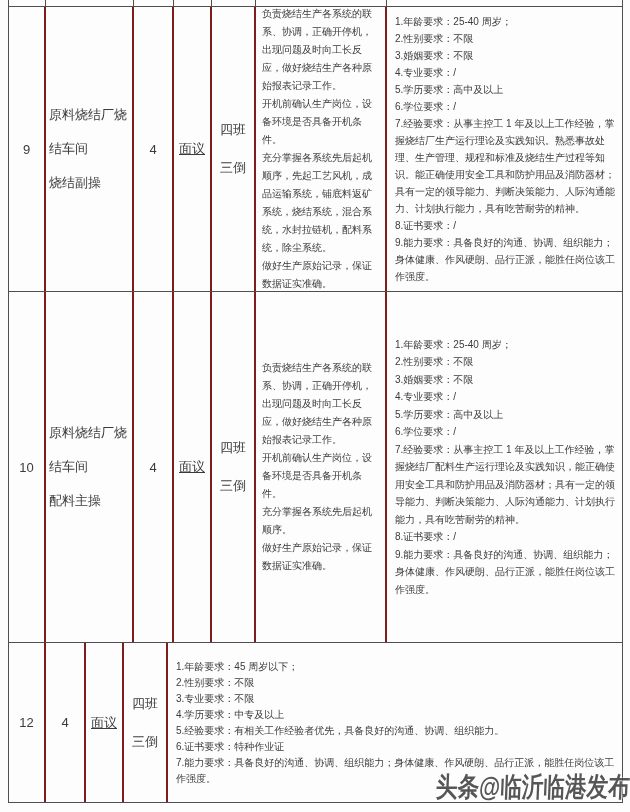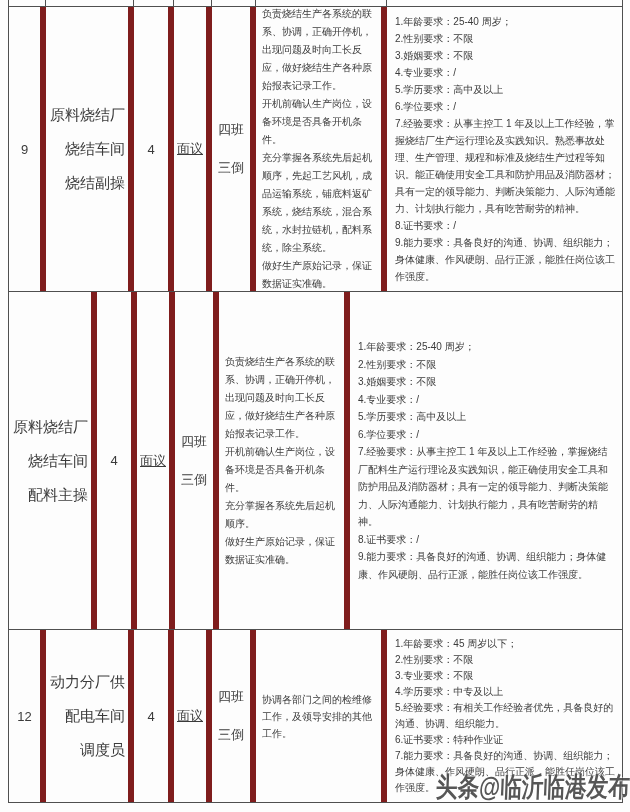--- a/index.html
+++ b/index.html
@@ -12,27 +12,27 @@
   .jobs-table{
     position:absolute;left:8px;top:6px;width:615px;height:797px;
     box-sizing:border-box;border:1px solid #4f4f4f;background:#fdfdfd;
     display:flex;flex-direction:column;
   }
   .trow{display:flex;box-sizing:border-box;border-bottom:1px solid #4f4f4f;}
   .trow.r9{height:285px;}
   .trow.r10{height:351px;}
   .trow.r11{flex:1;border-bottom:none;}
   .tcell{
-    box-sizing:border-box;border-right:6px solid #7f1d1d;
+    box-sizing:border-box;border-right:2px solid #7f1d1d;
     display:flex;flex-direction:column;justify-content:center;
     overflow:hidden;
   }
   .tcell:last-child{border-right:none;}
   .c-no{width:37px;align-items:center;font-size:13px;}
-  .c-title{width:88px;align-items:center;text-align:right;font-size:15px;line-height:34px;white-space:pre-line;padding:0 3px;}
+  .c-title{width:88px;align-items:center;text-align:left;font-size:13px;line-height:34px;white-space:pre-line;padding:0 3px;}
   .c-count{width:40px;align-items:center;font-size:13px;}
   .c-salary{width:38px;align-items:center;font-size:13px;text-decoration:underline;}
   .c-shift{width:44px;align-items:center;text-align:right;font-size:13px;line-height:38px;white-space:pre-line;}
   .c-duties{width:131px;padding:6px;font-size:10px;line-height:18px;white-space:pre-line;text-align:left;}
   .c-reqs{flex:1;padding:6px 6px 6px 8px;font-size:10px;line-height:17.5px;white-space:pre-line;text-align:left;}
   .r9 .c-reqs{line-height:17px;}
   .r11 .c-reqs{line-height:16px;}
   .r11 .c-duties{line-height:17px;}
   .stub{position:absolute;top:0;width:1px;height:6px;background:#4f4f4f;}
   .watermark{
@@ -75,20 +75,21 @@
 3.婚姻要求：不限
 4.专业要求：/
 5.学历要求：高中及以上
 6.学位要求：/
 7.经验要求：从事主控工 1 年及以上工作经验，掌握烧结厂生产运行理论及实践知识。熟悉事故处理、生产管理、规程和标准及烧结生产过程等知识。能正确使用安全工具和防护用品及消防器材；具有一定的领导能力、判断决策能力、人际沟通能力、计划执行能力，具有吃苦耐劳的精神。
 8.证书要求：/
 9.能力要求：具备良好的沟通、协调、组织能力；身体健康、作风硬朗、品行正派，能胜任岗位该工作强度。</div>
   </div>
 
   <div class="trow r10">
+    <div class="tcell c-no">10</div>
     <div class="tcell c-title">原料烧结厂烧结车间
 配料主操</div>
     <div class="tcell c-count">4</div>
     <div class="tcell c-salary">面议</div>
     <div class="tcell c-shift">四班
 三倒</div>
     <div class="tcell c-duties">负责烧结生产各系统的联系、协调，正确开停机，出现问题及时向工长反应，做好烧结生产各种原始报表记录工作。
 开机前确认生产岗位，设备环境是否具备开机条件。
 充分掌握各系统先后起机顺序。
 做好生产原始记录，保证数据证实准确。</div>
@@ -98,27 +99,24 @@
 4.专业要求：/
 5.学历要求：高中及以上
 6.学位要求：/
 7.经验要求：从事主控工 1 年及以上工作经验，掌握烧结厂配料生产运行理论及实践知识，能正确使用安全工具和防护用品及消防器材；具有一定的领导能力、判断决策能力、人际沟通能力、计划执行能力，具有吃苦耐劳的精神。
 8.证书要求：/
 9.能力要求：具备良好的沟通、协调、组织能力；身体健康、作风硬朗、品行正派，能胜任岗位该工作强度。</div>
   </div>
 
   <div class="trow r11">
     <div class="tcell c-no">12</div>
-    <div class="tcell c-title">动力分厂供配电车间
-调度员</div>
     <div class="tcell c-count">4</div>
     <div class="tcell c-salary">面议</div>
     <div class="tcell c-shift">四班
 三倒</div>
-    <div class="tcell c-duties">协调各部门之间的检维修工作，及领导安排的其他工作。</div>
     <div class="tcell c-reqs">1.年龄要求：45 周岁以下；
 2.性别要求：不限
 3.专业要求：不限
 4.学历要求：中专及以上
 5.经验要求：有相关工作经验者优先，具备良好的沟通、协调、组织能力。
 6.证书要求：特种作业证
 7.能力要求：具备良好的沟通、协调、组织能力；身体健康、作风硬朗、品行正派，能胜任岗位该工作强度。</div>
   </div>
 
 </div>

